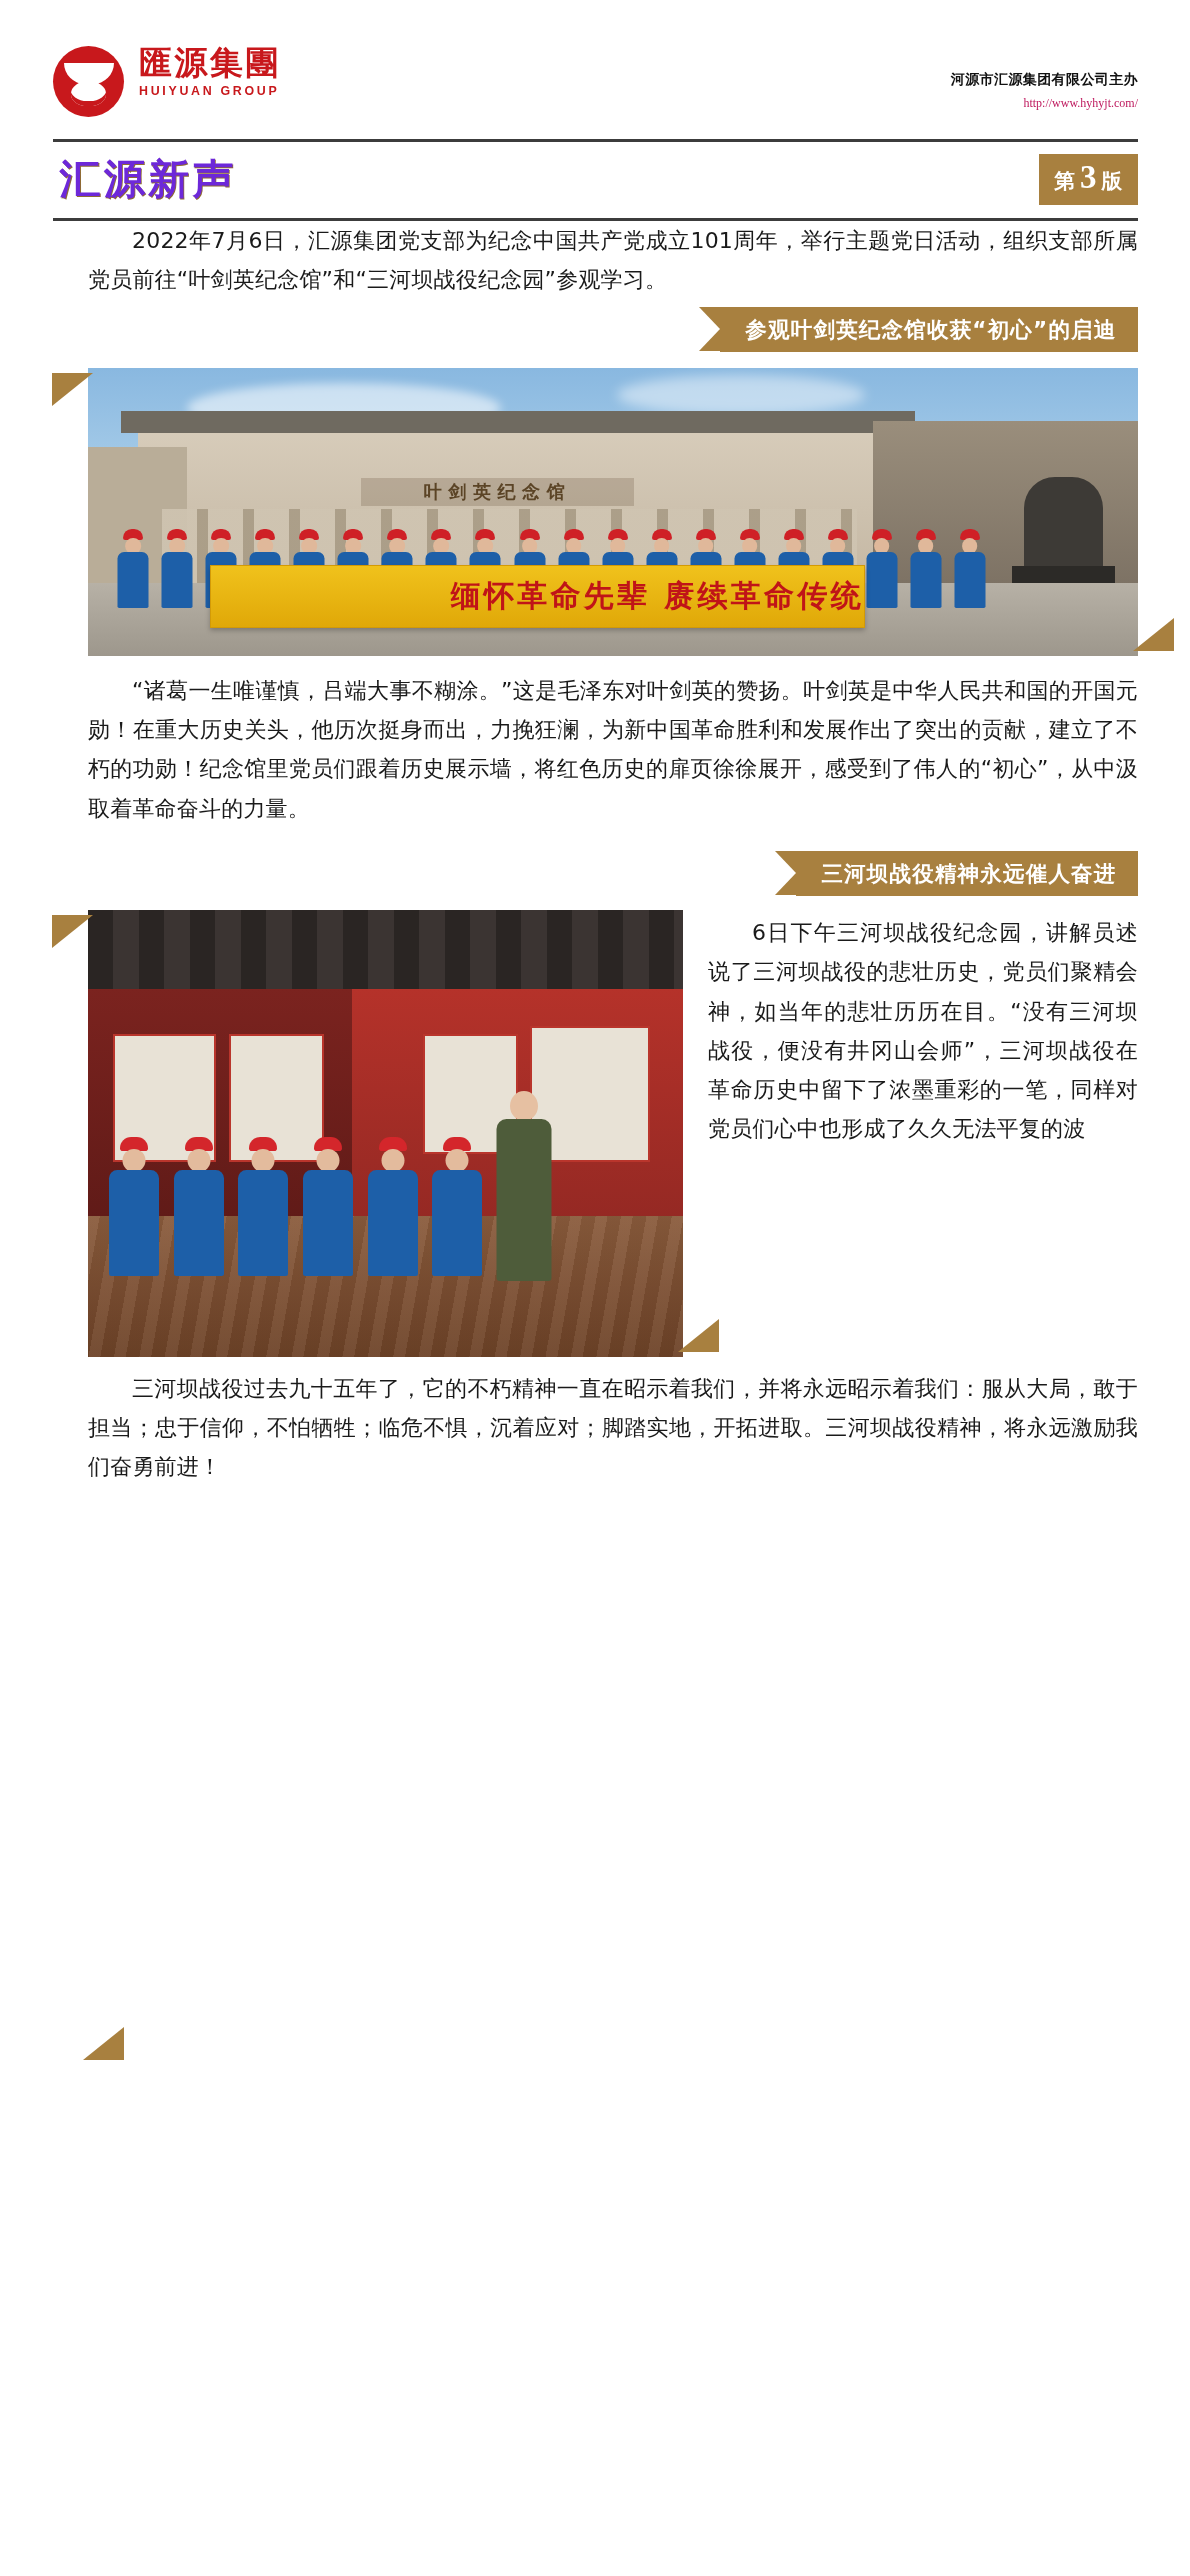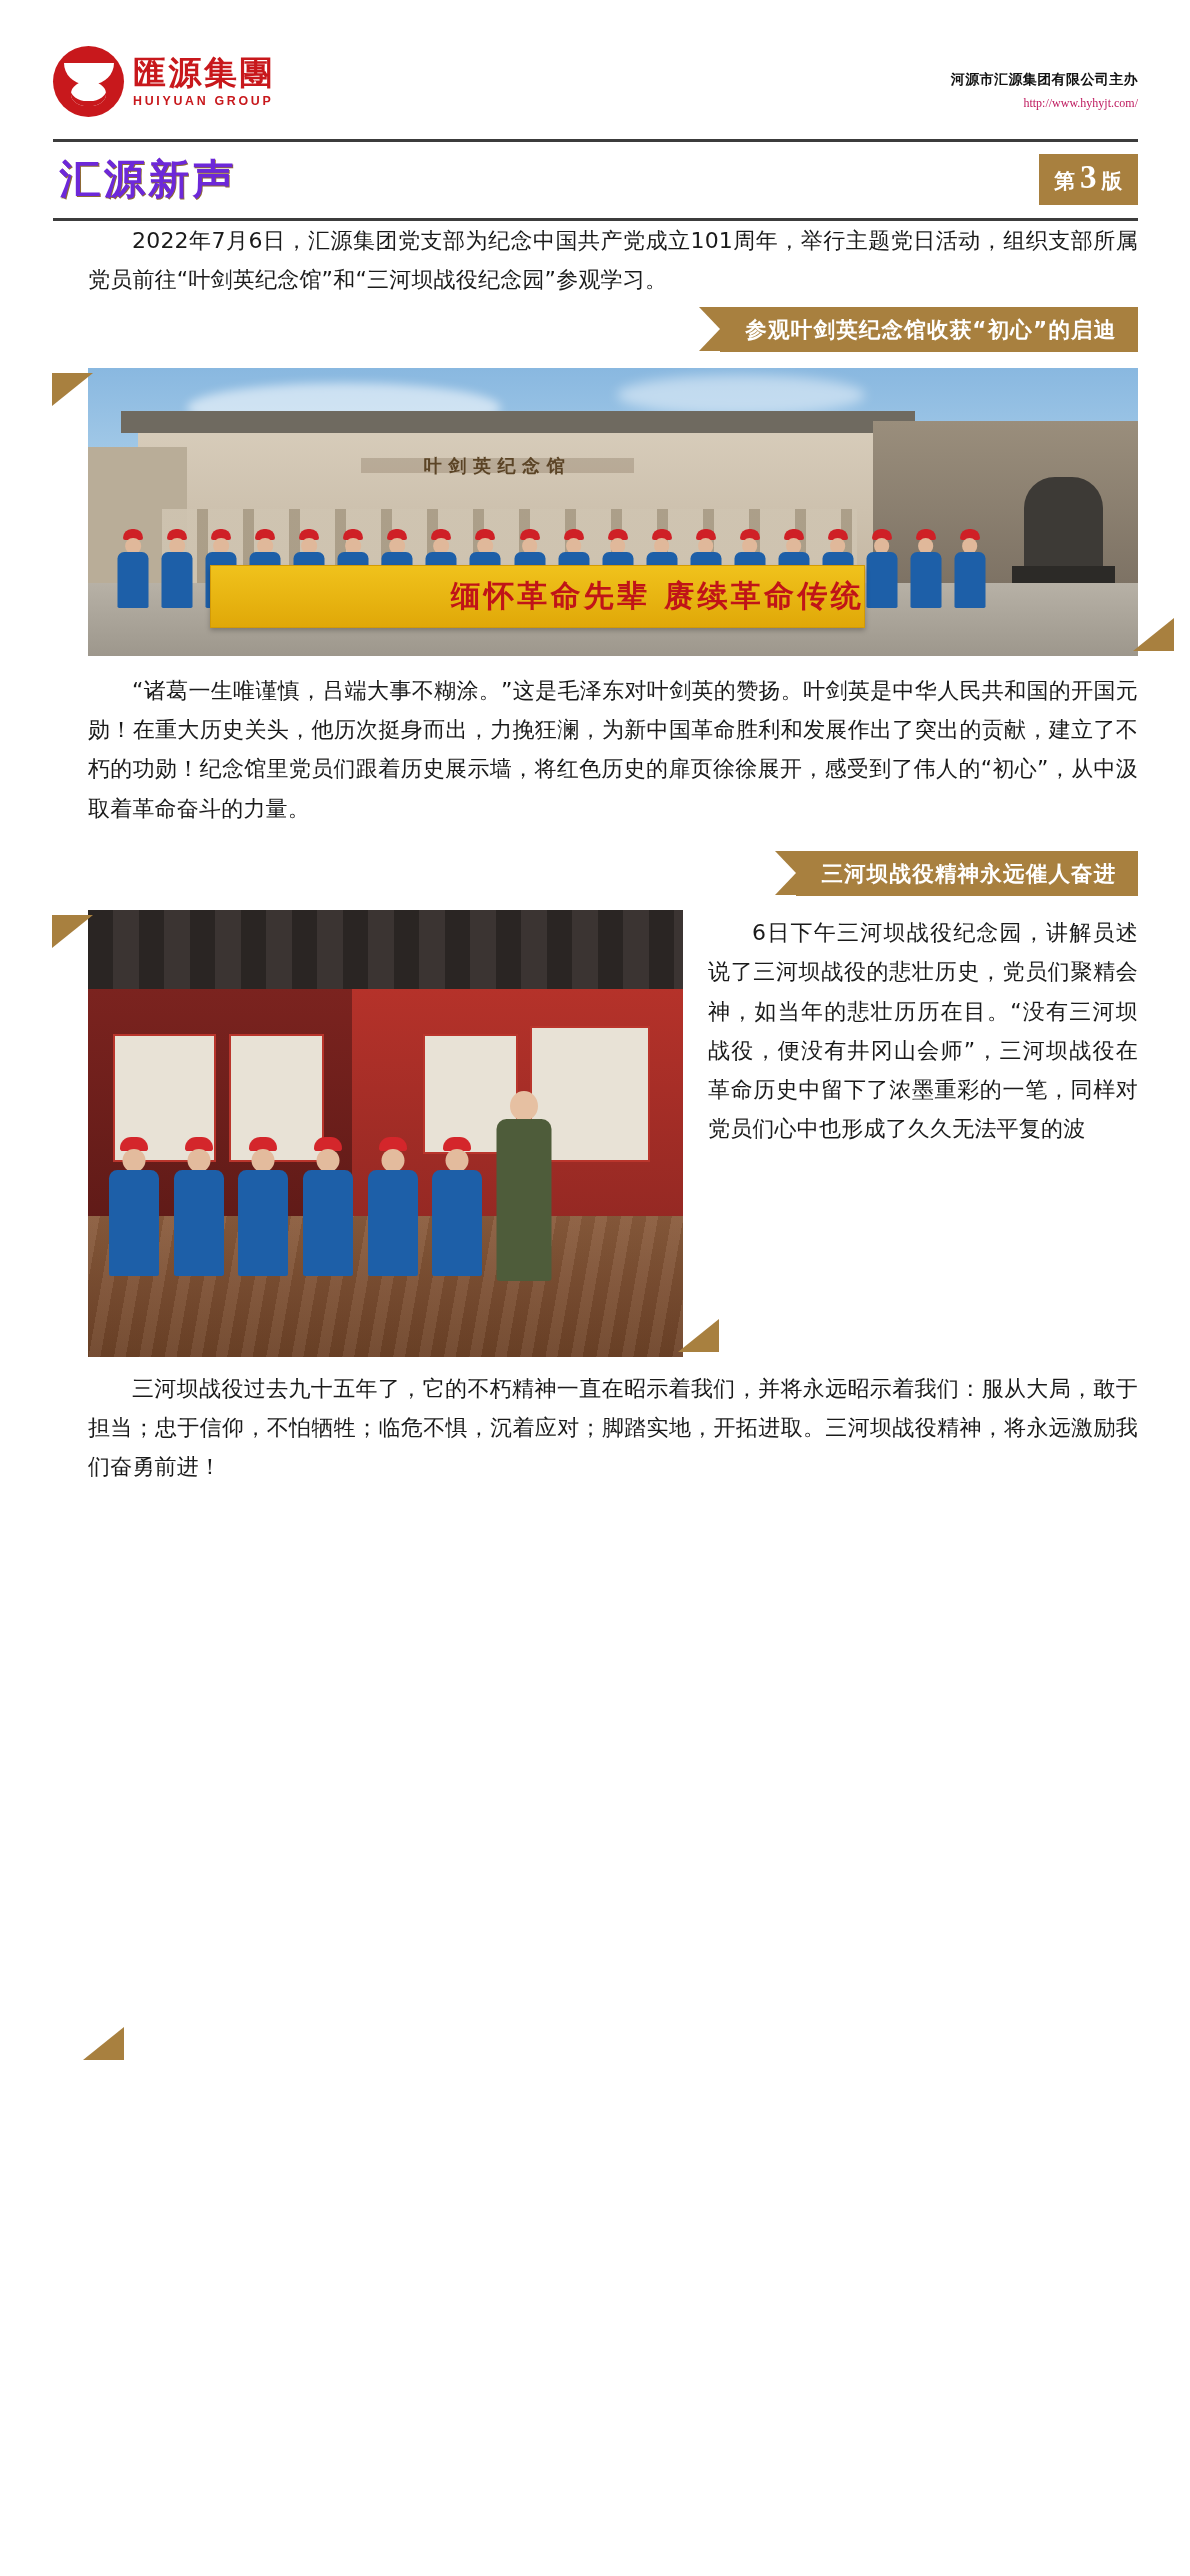--- a/index.html
+++ b/index.html
@@ -27,22 +27,22 @@
     position: relative;
     padding: 46px 53px 0 53px;
   }
   .brand-row {
     display: flex;
     align-items: flex-start;
     justify-content: space-between;
   }
   .brand-left {
     display: flex;
-    align-items: center;
-    gap: 9px;
+    align-items: flex-start;
+    gap: 15px;
   }
   .logo-mark {
     width: 71px;
     height: 71px;
     border-radius: 50%;
     background: #c8181c;
     position: relative;
     flex: 0 0 auto;
     overflow: hidden;
   }
@@ -265,22 +265,22 @@
     background: #b9ad98;
   }
   .p1-right-wing {
     position: absolute;
     right: 0; top: 53px;
     width: 265px; height: 165px;
     background: linear-gradient(#9a8e7c, #7d7264);
   }
   .p1-hall-sign {
     position: absolute;
-    left: 273px; top: 90px;
-    width: 273px; height: 15px;
+    left: 273px; top: 110px;
+    width: 273px; height: 28px;
     background: rgba(90,70,45,0.22);
     border-radius: 0;
     color: #5b4426;
     font-family: "DejaVu Sans", sans-serif;
     font-size: 18px;
     font-weight: bold;
     letter-spacing: 6.6px;
     display: flex;
     align-items: center;
     justify-content: center;

